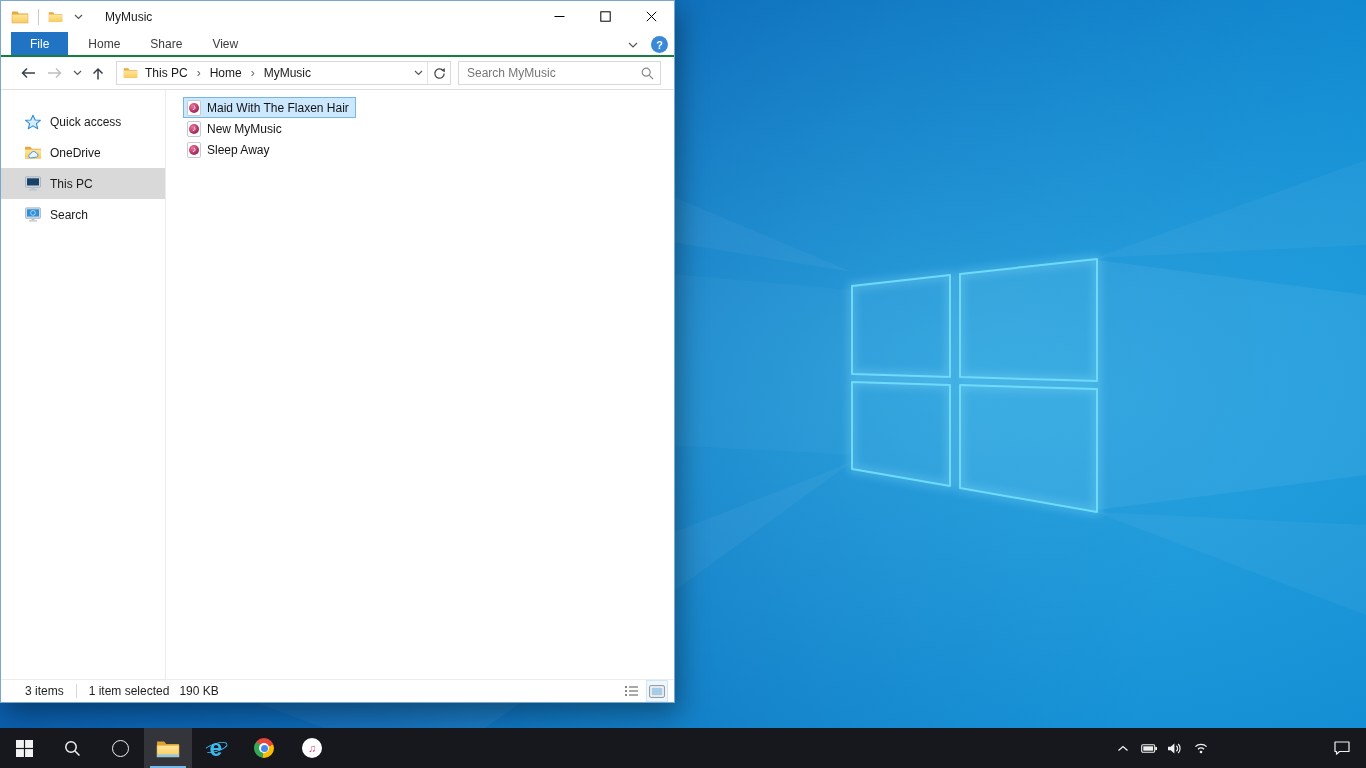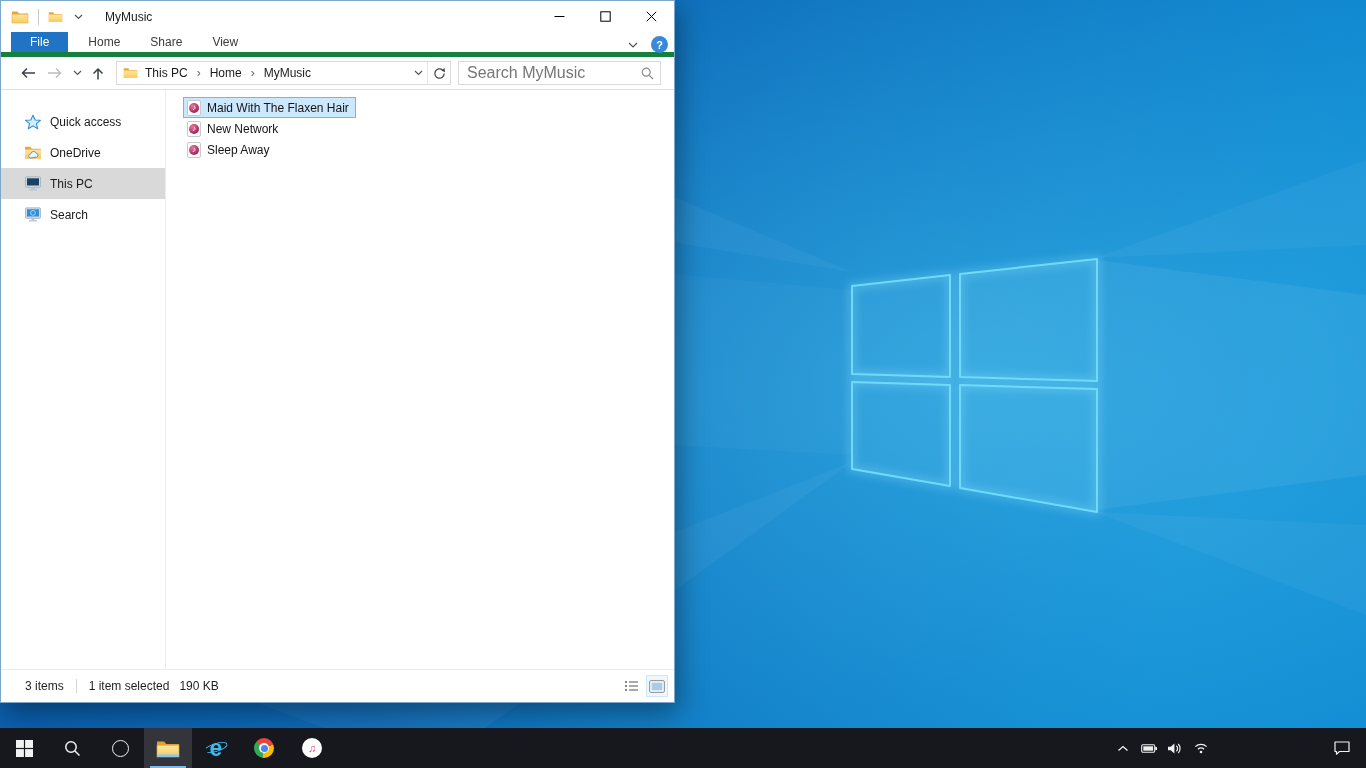--- a/index.html
+++ b/index.html
@@ -16,21 +16,21 @@
   .titlebar { height:31px; display:flex; align-items:center; padding-left:10px; background:#fff; flex:none; }
   .qat { display:flex; align-items:center; }
   .qat-sep { width:1px; height:16px; background:#c9c9c9; margin:0 9px; }
   .qat-chevron { margin-left:11px; display:flex; }
   .win-title { margin-left:22px; font-size:12px; color:#1a1a1a; }
   .win-controls { margin-left:auto; display:flex; height:31px; }
   .win-btn { width:46px; height:31px; display:flex; align-items:center; justify-content:center;
     background:transparent; border:none; cursor:default; }
 
   .ribbon-tabs { height:25px; display:flex; align-items:stretch; padding-left:10px;
-    border-bottom:5px solid #15803d; position:relative; background:#fff; flex:none; }
+    border-bottom:2px solid #15803d; position:relative; background:#fff; flex:none; }
   .tab { display:flex; align-items:center; padding:0 15px; font-size:12px; color:#3b3b3b; }
   .tab.file { background:#2173c4; color:#fff; padding:0 19px; margin-right:5px; }
   .ribbon-right { position:absolute; right:6px; top:0; height:25px; display:flex; align-items:center; gap:9px; }
   .ribbon-collapse { display:flex; align-items:center; padding:4px; }
   .help-btn { width:17px; height:17px; border-radius:50%; background:#3a89d8; color:#fff;
     font-size:11px; font-weight:bold; display:flex; align-items:center; justify-content:center; }
 
   .navbar { height:33px; display:flex; align-items:center; padding-left:13px;
     border-bottom:1px solid #e0e0e0; background:#fff; flex:none; }
   .nav-btn { height:26px; display:flex; align-items:center; justify-content:center; background:none; border:none; }
@@ -38,21 +38,21 @@
   .addressbar { margin-left:6px; width:335px; height:24px; border:1px solid #d9d9d9;
     display:flex; align-items:center; padding-left:6px; }
   .crumbs { display:flex; align-items:center; flex:1; overflow:hidden; }
   .crumb { font-size:12px; color:#1a1a1a; padding:3px 5px; white-space:nowrap; }
   .crumb-sep { font-size:12px; color:#666; padding:0 4px; }
   .addr-chevron { width:18px; height:22px; display:flex; align-items:center; justify-content:center; }
   .addr-divider { width:1px; height:22px; background:#e4e4e4; }
   .refresh-btn { width:22px; height:22px; display:flex; align-items:center; justify-content:center; }
   .searchbox { margin-left:7px; width:203px; height:24px; border:1px solid #d9d9d9;
     display:flex; align-items:center; padding:0 6px 0 8px; }
-  .searchbox input { flex:1; border:none; outline:none; font-size:16px; color:#1a1a1a;
+  .searchbox input { flex:1; border:none; outline:none; font-size:12px; color:#1a1a1a;
     font-family:inherit; min-width:0; background:transparent; }
   .searchbox input::placeholder { color:#767676; }
 
   .body { flex:1; display:flex; overflow:hidden; background:#fff; }
   .sidebar { width:165px; flex:none; padding-top:16px; border-right:1px solid #ececec; }
   .side-item { height:31px; display:flex; align-items:center; padding-left:23px; cursor:default; }
   .side-item.selected { background:#d9d9d9; }
   .side-item .lbl { margin-left:8px; font-size:12px; color:#1a1a1a; }
   .side-icon { width:18px; height:16px; display:flex; align-items:center; justify-content:center; flex:none; }
 
@@ -62,21 +62,21 @@
   .file-row.selected { background:#cce8ff; border-color:#77b5e7; }
   .file-row .fname { margin-left:5px; font-size:12px; color:#141414; white-space:nowrap; }
   .file-icon { position:relative; width:16px; height:16px; flex:none; }
   .file-icon .page { position:absolute; left:1px; right:1px; top:0; bottom:0;
     background:#fff; border:1px solid #c9c9c9; border-radius:2px; }
   .file-icon .disc { position:absolute; left:3px; top:3px; width:10px; height:10px; border-radius:50%;
     background:radial-gradient(circle at 35% 30%, #ef739c, #a32a5e 68%, #76204a); }
   .file-icon .note { position:absolute; inset:0; display:flex; align-items:center; justify-content:center;
     color:#fff; font-size:8px; line-height:1; }
 
-  .statusbar { height:33px; flex:none; border-top:1px solid #ececec; display:flex; align-items:center;
+  .statusbar { height:23px; flex:none; border-top:1px solid #ececec; display:flex; align-items:center;
     font-size:12px; color:#1f1f1f; background:#fff; }
   .st-count { margin-left:24px; }
   .st-div { width:1px; height:14px; background:#d5d5d5; margin:0 12px; }
   .st-size { margin-left:10px; }
   .st-views { margin-left:auto; margin-right:6px; display:flex; gap:4px; }
   .view-btn { width:22px; height:22px; display:flex; align-items:center; justify-content:center;
     background:none; border:1px solid transparent; }
   .view-btn.active { background:#eff7fd; border-color:#cde8fa; }
 
   
@@ -328,21 +328,21 @@
             <span class="note">♪</span>
           </span>
           <span class="fname">Maid With The Flaxen Hair</span>
         </div>
         <div class="file-row">
           <span class="file-icon">
             <span class="page"></span>
               <span class="disc"></span>
             <span class="note">♪</span>
           </span>
-          <span class="fname">New Network</span>
+          <span class="fname">New MyMusic</span>
         </div>
         <div class="file-row">
           <span class="file-icon">
             <span class="page"></span>
               <span class="disc"></span>
             <span class="note">♪</span>
           </span>
           <span class="fname">Sleep Away</span>
         </div>
       </div>

